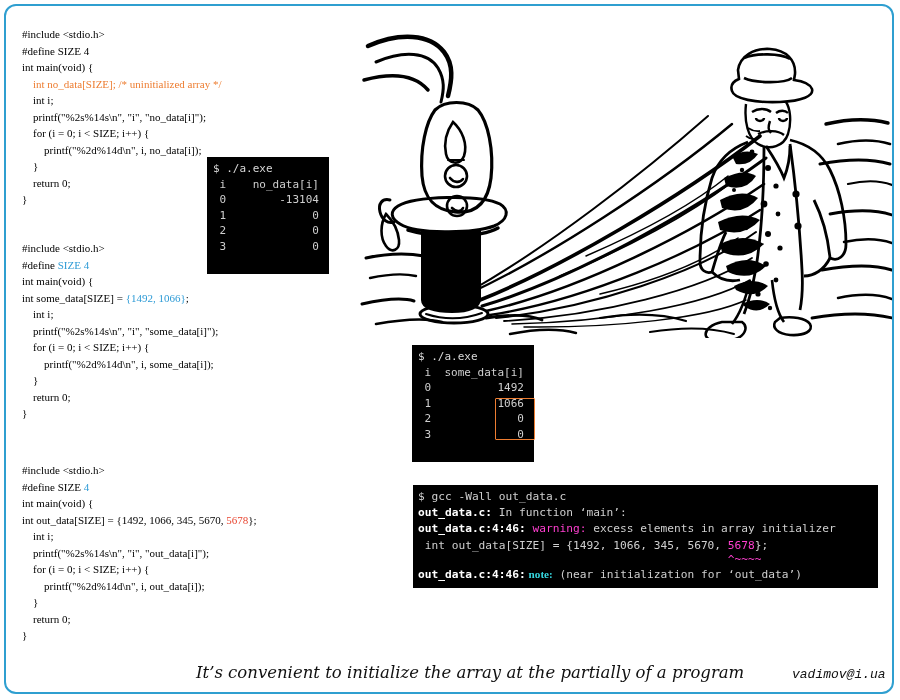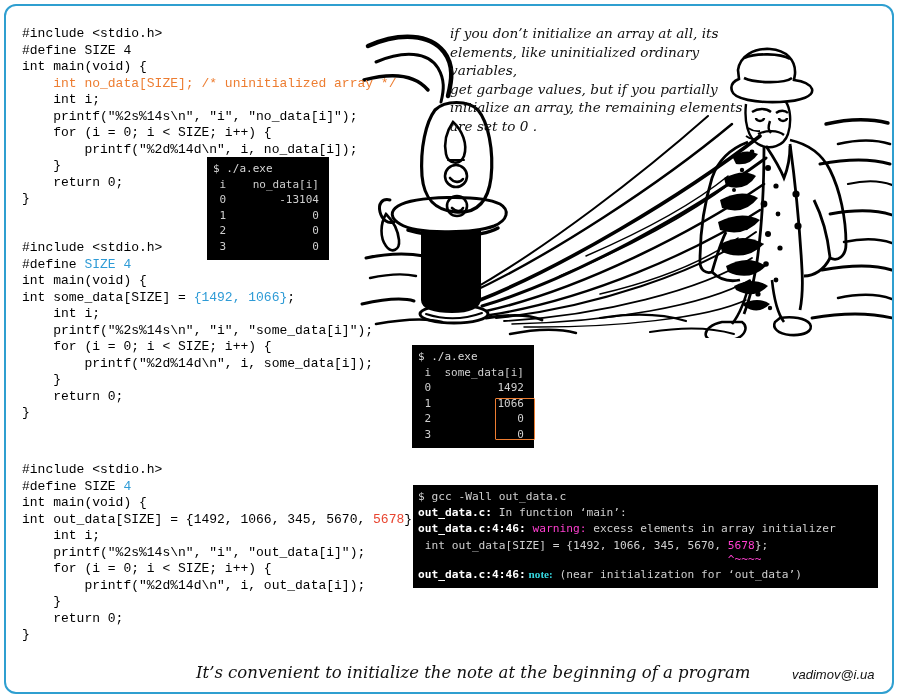--- a/index.html
+++ b/index.html
@@ -22,41 +22,41 @@
     width:890px;height:690px;
     box-sizing:border-box;
     border:2px solid #2f9fd0;
     border-radius:12px;
     pointer-events:none;
   }
 
   
   .code{
     position:absolute;
-    font-family:Liberation Mono, monospace;
-    font-size:13px;
+    font-family:Liberation Serif, serif;
+    font-size:11px;
     line-height:16.55px;
     color:#000000;
     white-space:pre;
     letter-spacing:0px;
   }
   .kw-orange{color:#ED7D31;}
   .kw-blue{color:#2E9BD6;}
   .kw-red{color:#E8442F;}
 
   
   .term{
     position:absolute;
     background:#000000;
     color:#d8d8d8;
     font-family:"DejaVu Sans Mono","Liberation Mono",monospace;
     white-space:pre;
     box-sizing:border-box;
   }
-  .term-sm{font-size:11px;line-height:15.6px;padding:4px 6px 5px 6px;}
+  .term-sm{font-size:11px;line-height:15.6px;padding:4px 6px 19px 6px;}
   .t-dollar{color:#d8d8d8;}
   .t-warn{color:#ff3fd0;font-weight:normal;}
   .t-note{color:#36d7e0;font-weight:bold;font-family:Liberation Serif, serif;}
   .t-white{color:#ffffff;font-weight:bold;}
   .t-mag{color:#ff3fd0;}
   .t-grey{color:#cfcfcf;}
 
   
   #zeros-highlight{
     position:absolute;
@@ -82,21 +82,21 @@
   #caption{
     position:absolute;
     font-family:"DejaVu Serif","Liberation Serif",serif;
     font-style:italic;
     font-size:16.5px;
     color:#111111;
     white-space:nowrap;
   }
   #email{
     position:absolute;
-    font-family:Liberation Sans, sans-serif;
+    font-family:Liberation Mono, monospace;
     font-style:italic;
     font-size:13px;
     color:#111111;
     white-space:nowrap;
   }
 
   
   #illustration{
     position:absolute;
     left:360px;top:18px;
@@ -250,35 +250,30 @@
       <path d="M470 196 q38 -7 62 1" stroke-width="2.8"></path>
       <path d="M484 224 q28 -6 48 1" stroke-width="2.4"></path>
       <path d="M462 252 q44 -8 70 0" stroke-width="3"></path>
       <path d="M478 280 q32 -7 54 1" stroke-width="2.4"></path>
       <path d="M452 300 q46 -8 80 0" stroke-width="2.8"></path>
       <path d="M240 300 q50 -8 86 3" stroke-width="2.2"></path>
       <path d="M290 314 q50 -8 84 2" stroke-width="2"></path>
     </g>
   </svg>
 
-  <div id="note" style="left:450px;top:24px;width:320px;">if you don’t initialize an array at all, its
-elements, like uninitialized ordinary variables,
-get garbage values, but if you partially
-initialize an array, the remaining elements
-        are set to 0 .</div>
 
   <div class="code" id="code-1" style="left:22px;top:26px;"><div><span>#include &lt;stdio.h&gt;</span></div><div><span>#define SIZE 4</span></div><div><span>int main(void) {</span></div><div><span class="kw-orange">    int no_data[SIZE]; /* uninitialized array */</span></div><div><span>    int i;</span></div><div><span>    printf("%2s%14s\n", "i", "no_data[i]");</span></div><div><span>    for (i = 0; i &lt; SIZE; i++) {</span></div><div><span>        printf("%2d%14d\n", i, no_data[i]);</span></div><div><span>    }</span></div><div><span>    return 0;</span></div><div><span>}</span></div></div>
 
   <div class="term term-sm" id="term-1" style="left:207px;top:157px;width:122px;"><div><span class="t-dollar">$ ./a.exe</span></div><div><span class="t-grey"> i    no_data[i]</span></div><div><span class="t-grey"> 0        -13104</span></div><div><span class="t-grey"> 1             0</span></div><div><span class="t-grey"> 2             0</span></div><div><span class="t-grey"> 3             0</span></div></div>
 
   <div class="code" id="code-2" style="left:22px;top:240px;"><div><span>#include &lt;stdio.h&gt;</span></div><div><span>#define </span><span class="kw-blue">SIZE 4</span></div><div><span>int main(void) {</span></div><div><span>int some_data[SIZE] = </span><span class="kw-blue">{1492, 1066}</span><span>;</span></div><div><span>    int i;</span></div><div><span>    printf("%2s%14s\n", "i", "some_data[i]");</span></div><div><span>    for (i = 0; i &lt; SIZE; i++) {</span></div><div><span>        printf("%2d%14d\n", i, some_data[i]);</span></div><div><span>    }</span></div><div><span>    return 0;</span></div><div><span>}</span></div></div>
 
   <div class="term term-sm" id="term-2" style="left:412px;top:345px;width:122px;"><div><span class="t-dollar">$ ./a.exe</span></div><div><span class="t-grey"> i  some_data[i]</span></div><div><span class="t-grey"> 0          1492</span></div><div><span class="t-grey"> 1          1066</span></div><div><span class="t-grey"> 2             0</span></div><div><span class="t-grey"> 3             0</span></div></div>
   <div id="zeros-highlight" style="left: 495px; top: 398px; width: 40px; height: 42px; border-color: rgb(237, 125, 49);"></div>
 
   <div class="code" id="code-3" style="left:22px;top:462px;"><div><span>#include &lt;stdio.h&gt;</span></div><div><span>#define SIZE </span><span class="kw-blue">4</span></div><div><span>int main(void) {</span></div><div><span>int out_data[SIZE] = {1492, 1066, 345, 5670, </span><span class="kw-red">5678</span><span>};</span></div><div><span>    int i;</span></div><div><span>    printf("%2s%14s\n", "i", "out_data[i]");</span></div><div><span>    for (i = 0; i &lt; SIZE; i++) {</span></div><div><span>        printf("%2d%14d\n", i, out_data[i]);</span></div><div><span>    }</span></div><div><span>    return 0;</span></div><div><span>}</span></div></div>
 
   <div class="term" id="term-3" style="left:413px;top:485px;width:465px;font-size:11.2px;line-height:16.2px;padding:4px 5px 5px 5px;"><div><span class="t-grey">$ gcc -Wall out_data.c</span></div><div><span class="t-white">out_data.c:</span><span class="t-grey"> In function ‘main’:</span></div><div><span class="t-white">out_data.c:4:46:</span><span class="t-warn"> warning:</span><span class="t-grey"> excess elements in array initializer</span></div><div><span class="t-grey"> int out_data[SIZE] = {1492, 1066, 345, 5670, </span><span class="t-mag">5678</span><span class="t-grey">};</span></div><div style="line-height: 12px;"><span class="t-grey">                                              </span><span class="t-mag">^~~~~</span></div><div><span class="t-white">out_data.c:4:46:</span><span class="t-note"> note:</span><span class="t-grey"> (near initialization for ‘out_data’)</span></div></div>
 
-  <div id="caption" style="left:196px;top:663px;">It’s convenient to initialize the note at the beginning of a program</div>
+  <div id="caption" style="left:196px;top:663px;">It’s convenient to initialize the array at the partially of a program</div>
   <div id="email" style="left:792px;top:667px;">vadimov@i.ua</div>
 
 </div>
 
 </body></html>

